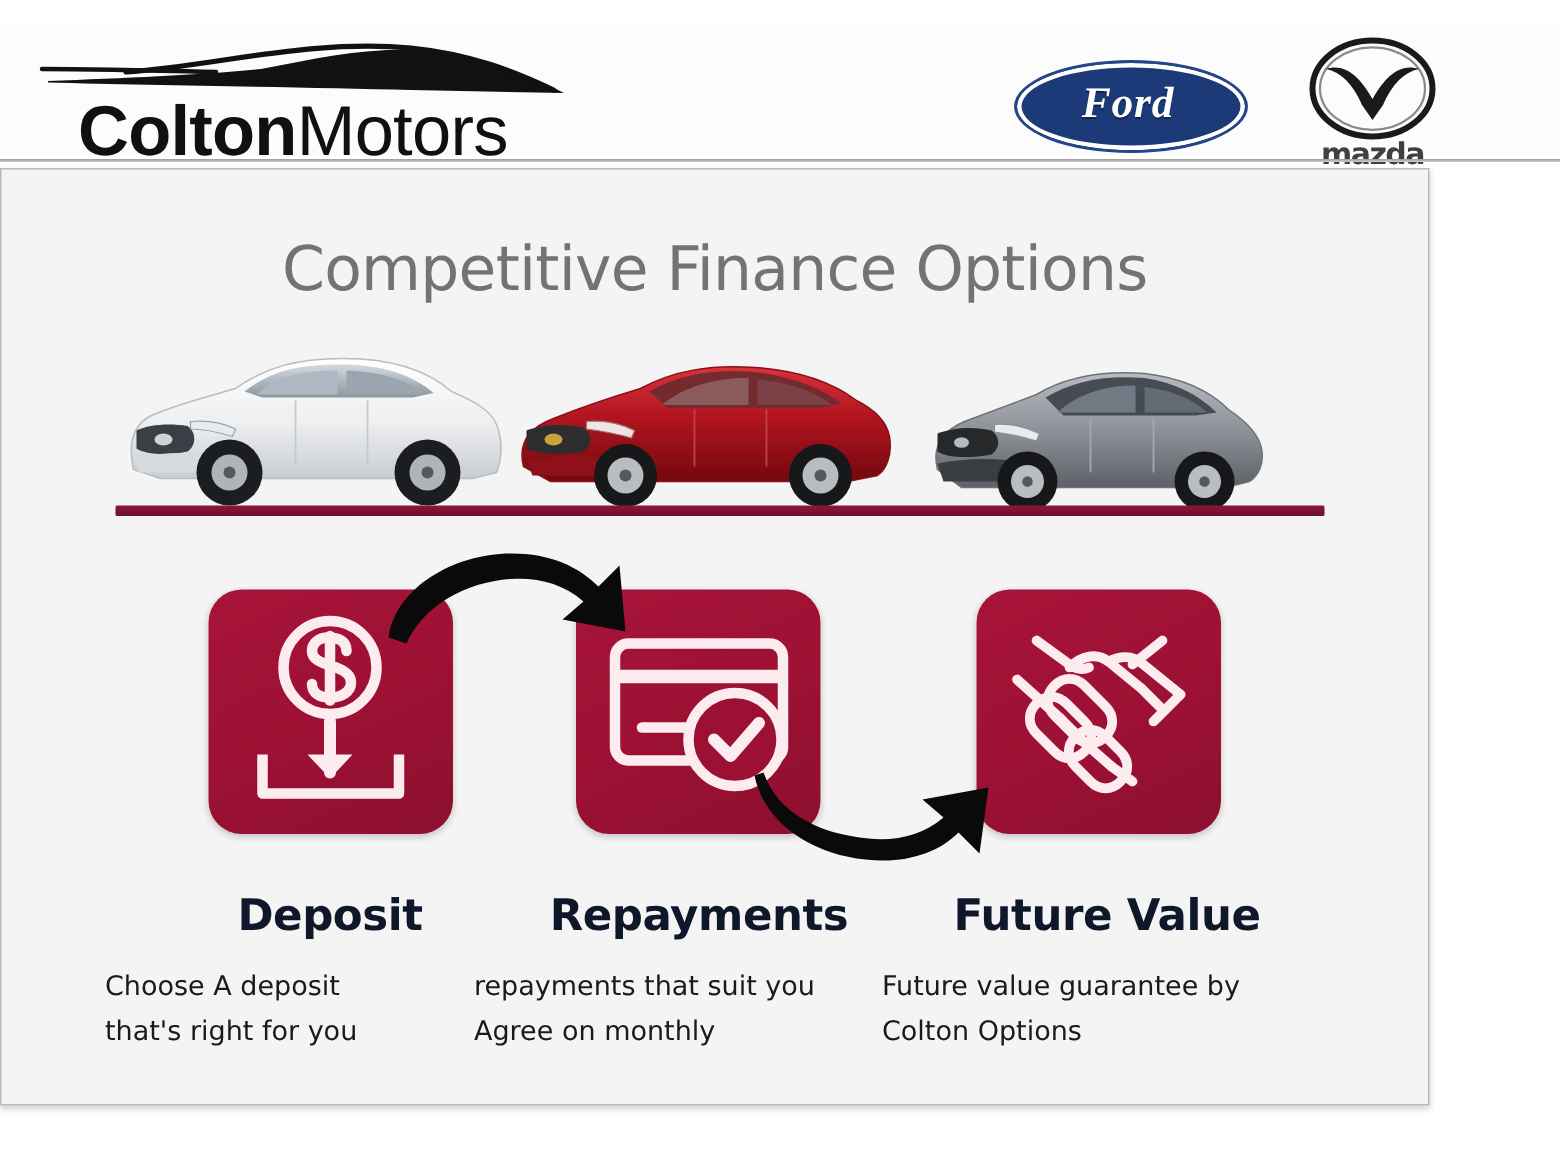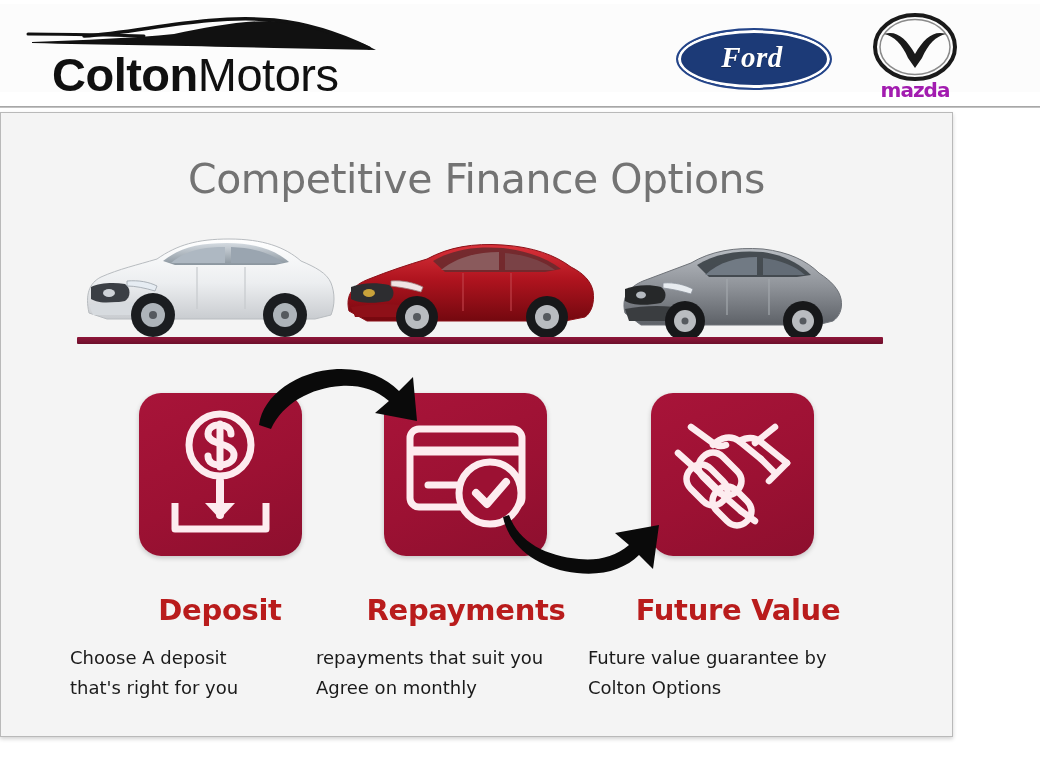--- a/index.html
+++ b/index.html
@@ -6,21 +6,21 @@
   body{
     width:1040px;height:780px;
     background:#ffffff;
     font-family:"Liberation Sans", sans-serif;
     overflow:hidden;
     position:relative;
   }
 
   
   .header{
-    position:absolute;left:0;top:4px;width:1040px;height:88px;
+    position:absolute;left:0;top:16px;width:1040px;height:88px;
     background:#fcfcfc;
   }
   .header-rule{
     position:absolute;left:0;top:106px;width:1040px;height:2px;
     background:linear-gradient(to bottom,#9a9a9a,#cfcfcf);
   }
 
   
   .brand-logo{
     position:absolute;left:24px;top:6px;width:360px;height:96px;
@@ -59,21 +59,21 @@
 
   
   .mazda-logo{
     position:absolute;left:866px;top:8px;width:98px;height:96px;
   }
   .mazda-mark{
     position:absolute;left:6px;top:0px;width:86px;height:70px;
   }
   .mazda-word{
     position:absolute;left:0;top:66px;width:98px;height:24px;
-    text-align:center;color:#a21caf;font-weight:bold;font-size:20px;
+    text-align:center;color:#404040;font-weight:bold;font-size:20px;
     letter-spacing:-1px;
     font-family:"DejaVu Sans", sans-serif;
   }
 
   
   .card{
     position:absolute;left:0px;top:112px;width:953px;height:625px;
     background:#f4f4f4;
     border:1px solid #b9b9b9;
     box-shadow:0 2px 4px rgba(0,0,0,.18);
@@ -113,21 +113,21 @@
   #tile-repayments{left:383px;top:280px;}
   #tile-future{left:650px;top:280px;}
 
   .arrow{position:absolute;}
   #arrow-1{left:252px;top:242px;}
   #arrow-2{left:500px;top:398px;}
 
   .step-title{
     position:absolute;width:300px;text-align:center;
     font-family:"DejaVu Sans", sans-serif;
-    font-weight:bold;font-size:29px;color:#b91c1c;
+    font-weight:bold;font-size:29px;color:#0f172a;
     letter-spacing:-0.3px;
   }
   #title-deposit{left:69px;top:480px;}
   #title-repayments{left:315px;top:480px;}
   #title-future{left:587px;top:480px;}
 
   .step-desc{
     position:absolute;width:300px;text-align:left;
     font-family:"DejaVu Sans", sans-serif;
     font-size:18px;line-height:30px;color:#1a1a1a;

